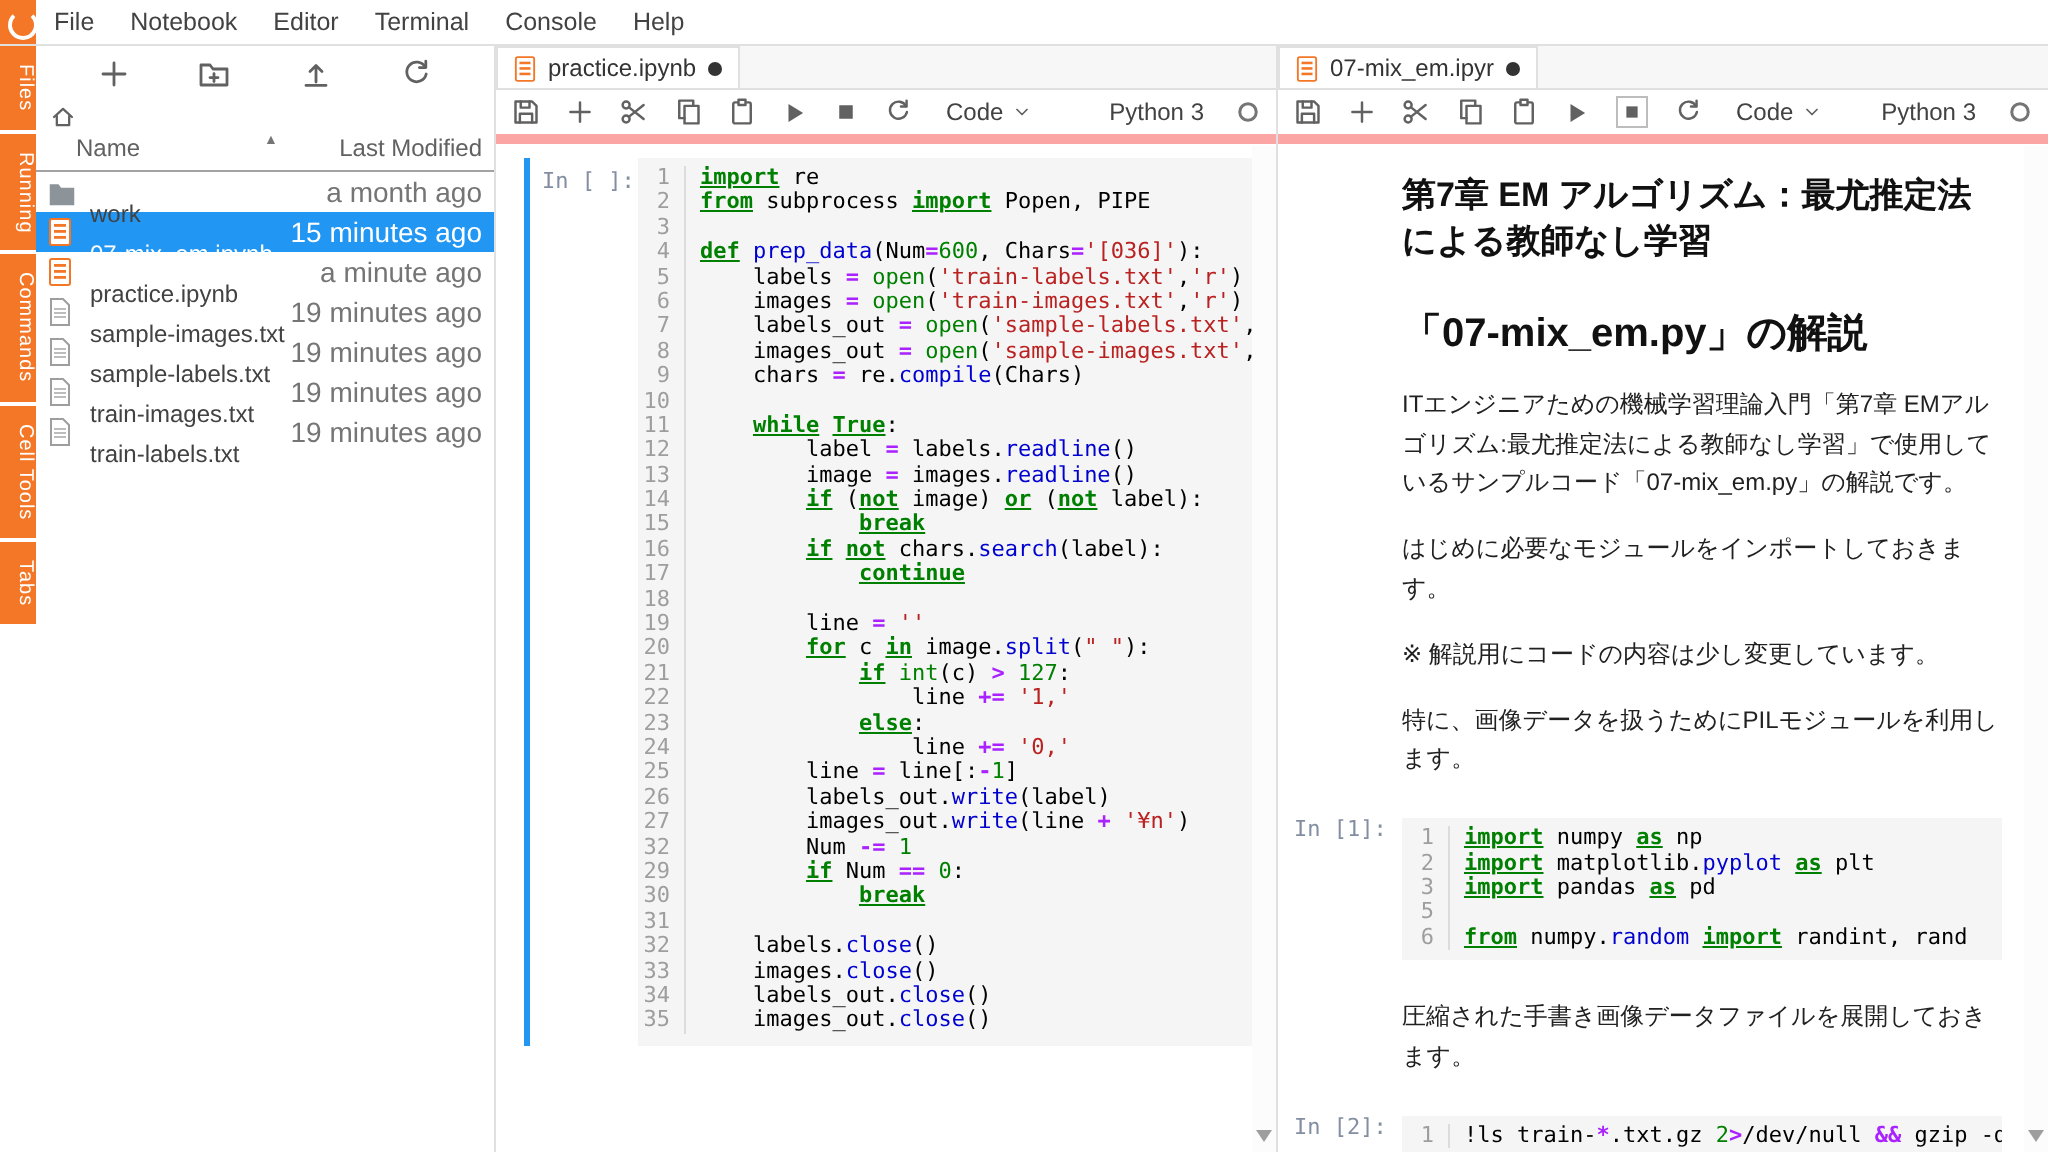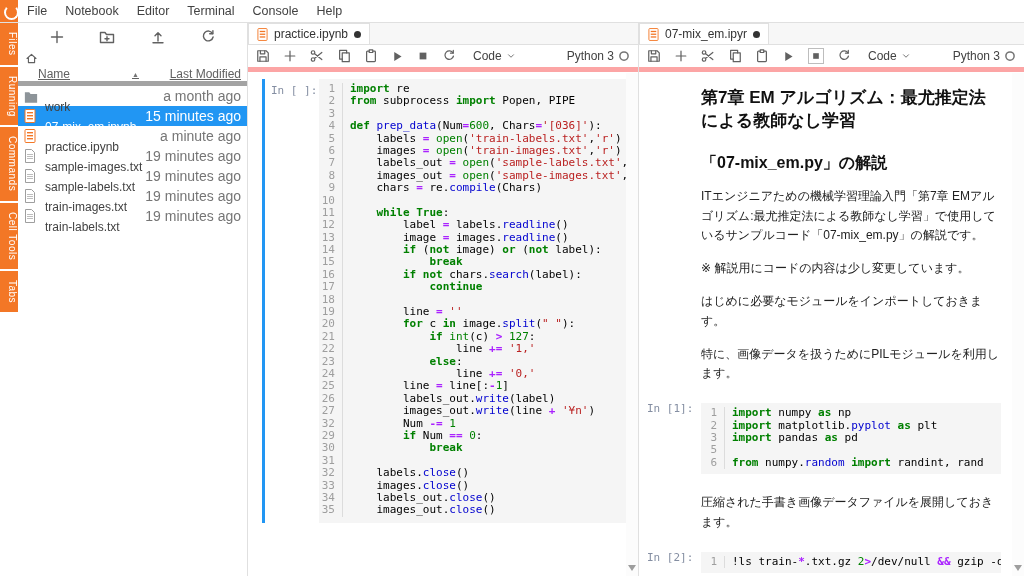--- a/index.html
+++ b/index.html
@@ -19,22 +19,22 @@
   .vtab { writing-mode:vertical-rl; background:#f37726; color:#fff; font-size:10px;
           width:18px; padding:9px 0; text-align:center; margin-bottom:2px; letter-spacing:.5px; }
 
   
   #filebrowser { position:absolute; top:23px; left:18px; width:230px; bottom:0; background:#fff;
                  border-right:1px solid #e0e0e0; font-size:12px; }
   .fb-toolbar { height:27px; display:flex; align-items:center; justify-content:space-around;
                 padding:0 14px; }
   .fb-btn { display:flex; align-items:center; justify-content:center; width:24px; height:22px; }
   .fb-crumbs { height:17px; display:flex; align-items:center; padding-left:7px; }
-  .fb-header { height:19px; display:flex; align-items:center; border-bottom:5px solid #a3a3a3;
-               color:#616161; padding:0 6px 0 20px;text-decoration:underline; }
+  .fb-header { height:19px; display:flex; border-bottom:1px solid #a3a3a3;
+               color:#616161; padding:0 6px 0 20px; }
   .fb-sort { font-size:7px; color:#757575; margin-left:62px; }
   .fb-col-mod { margin-left:auto; }
   .fb-row { height:20px; display:flex; align-items:center; padding:0 6px; color:#424242; }
   .fb-row .fname { margin-left:6px; white-space:nowrap;margin-top:21px; }
   .fb-row .ftime { margin-left:auto; color:#757575; font-size:14px; white-space:nowrap; }
   .fb-row.selected { background:#2196f3; color:#fff; }
   .fb-row.selected .ftime { color:#fff; }
   .ficon { width:15px; height:15px; flex:none; display:flex; align-items:center; }
 
   
@@ -46,47 +46,47 @@
   .tabbar { height:22px; background:#f7f7f7; border-bottom:1px solid #e0e0e0;
             display:flex; align-items:flex-end; }
   .doctab { height:21px; background:#fff; border:1px solid #e0e0e0; border-bottom:none;
             display:flex; align-items:center; padding:0 8px; gap:6px; font-size:12px; color:#333; }
   .dot { width:7px; height:7px; border-radius:50%; background:#333; flex:none; }
 
   .toolbar { height:27px; border-bottom:5px solid #fca5a5; display:flex; align-items:center;
              padding:0 8px; gap:13px; }
   .tbtn { display:flex; align-items:center; justify-content:center; }
   .celltype { display:flex; align-items:center; gap:4px; font-size:12px; color:#424242; margin-left:4px; }
-  .kernel { margin-left:auto; display:flex; align-items:center; gap:4px; font-size:12px; color:#424242; }
+  .kernel { margin-left:auto; display:flex; align-items:center; gap:16px; font-size:12px; color:#424242; }
 
   .panel-content { position:absolute; top:50px; left:0; right:0; bottom:0; overflow:hidden; }
   .cell-row { display:flex; padding:6px 12px 0 14px; }
   .cell-bar { width:3px; background:#2196f3; flex:none; }
   .prompt { width:54px; flex:none; font-family:"DejaVu Sans Mono",monospace; font-size:11px;
             color:#848ea2; padding:5px 0 0 6px; white-space:pre; }
   .code-area { flex:1; background:#f5f5f5; padding:4px 0 6px 0; overflow:hidden; }
   .cline { white-space:pre; font-family:"DejaVu Sans Mono","Liberation Mono",monospace;
            font-size:11px; line-height:12.4px; height:12.4px; }
   .ln { display:inline-block; width:24px; text-align:right; padding-right:7px; margin-right:7px;
         color:#9e9e9e; border-right:1px solid #dcdcdc; }
-  .tk-k { color:#008000; font-weight:bold; }
+  .tk-k { color:#008000; font-weight:bold;text-decoration:underline; }
   .tk-s { color:#ba2121; }
   .tk-n { color:#008000; }
   .tk-o { color:#aa22ff; font-weight:bold; }
   .tk-f { color:#0000cf; }
   .tk-b { color:#008000; }
   .tk-t { color:#000; }
 
   
   .rcell { display:flex; padding:0 16px 0 8px; }
   .rprompt { width:54px; flex:none; font-family:"DejaVu Sans Mono",monospace; font-size:11px;
              color:#848ea2; padding-top:5px; white-space:pre; }
   .rbody { flex:1; overflow:hidden; }
   .md-title { font-size:17px; font-weight:bold; color:#111; line-height:1.35; margin:14px 0 6px; }
-  .md-sub { font-size:16px; font-weight:bold; color:#111; margin:20px 0 0; }
+  .md-sub { font-size:20px; font-weight:bold; color:#111; margin:20px 0 0; }
   .md-p { font-size:12px; color:#212121; line-height:1.65; margin:13px 0; }
   .rcode { background:#f5f5f5; padding:4px 4px 5px 0; margin:6px 0; overflow:hidden; }
 
   
   .vscroll { position:absolute; top:50px; bottom:0; right:0; width:12px; background:#fcfcfc; }
   .arrow-down { position:absolute; bottom:5px; left:2px; width:0; height:0;
                 border-left:4px solid transparent; border-right:4px solid transparent;
                 border-top:6px solid #9e9e9e; }
   svg.icon { stroke:#616161; fill:none; stroke-width:1.4; stroke-linecap:round; stroke-linejoin:round; }
 </style>
@@ -421,22 +421,22 @@
       </span>
     </div>
 
     <div class="panel-content" style="right:7px;">
       <div class="rcell">
         <div class="rprompt"></div>
         <div class="rbody">
           <div class="md-title">第7章 EM アルゴリズム：最尤推定法による教師なし学習</div>
           <div class="md-sub">「07-mix_em.py」の解説</div>
           <div class="md-p">ITエンジニアための機械学習理論入門「第7章 EMアルゴリズム:最尤推定法による教師なし学習」で使用しているサンプルコード「07-mix_em.py」の解説です。</div>
+          <div class="md-p">はじめに必要なモジュールをインポートしておきます。</div>
           <div class="md-p">※ 解説用にコードの内容は少し変更しています。</div>
-          <div class="md-p">はじめに必要なモジュールをインポートしておきます。</div>
           <div class="md-p">特に、画像データを扱うためにPILモジュールを利用します。</div>
         </div>
       </div>
 
       <div class="rcell">
         <div class="rprompt">In [1]:</div>
         <div class="rbody">
           <div class="rcode">
               <div class="cline"><span class="ln">1</span><span><span class="tk-k">import</span><span class="tk-t"> numpy </span><span class="tk-k">as</span><span class="tk-t"> np</span></span></div>
               <div class="cline"><span class="ln">2</span><span><span class="tk-k">import</span><span class="tk-t"> matplotlib.</span><span class="tk-f">pyplot</span><span class="tk-t"> </span><span class="tk-k">as</span><span class="tk-t"> plt</span></span></div>

